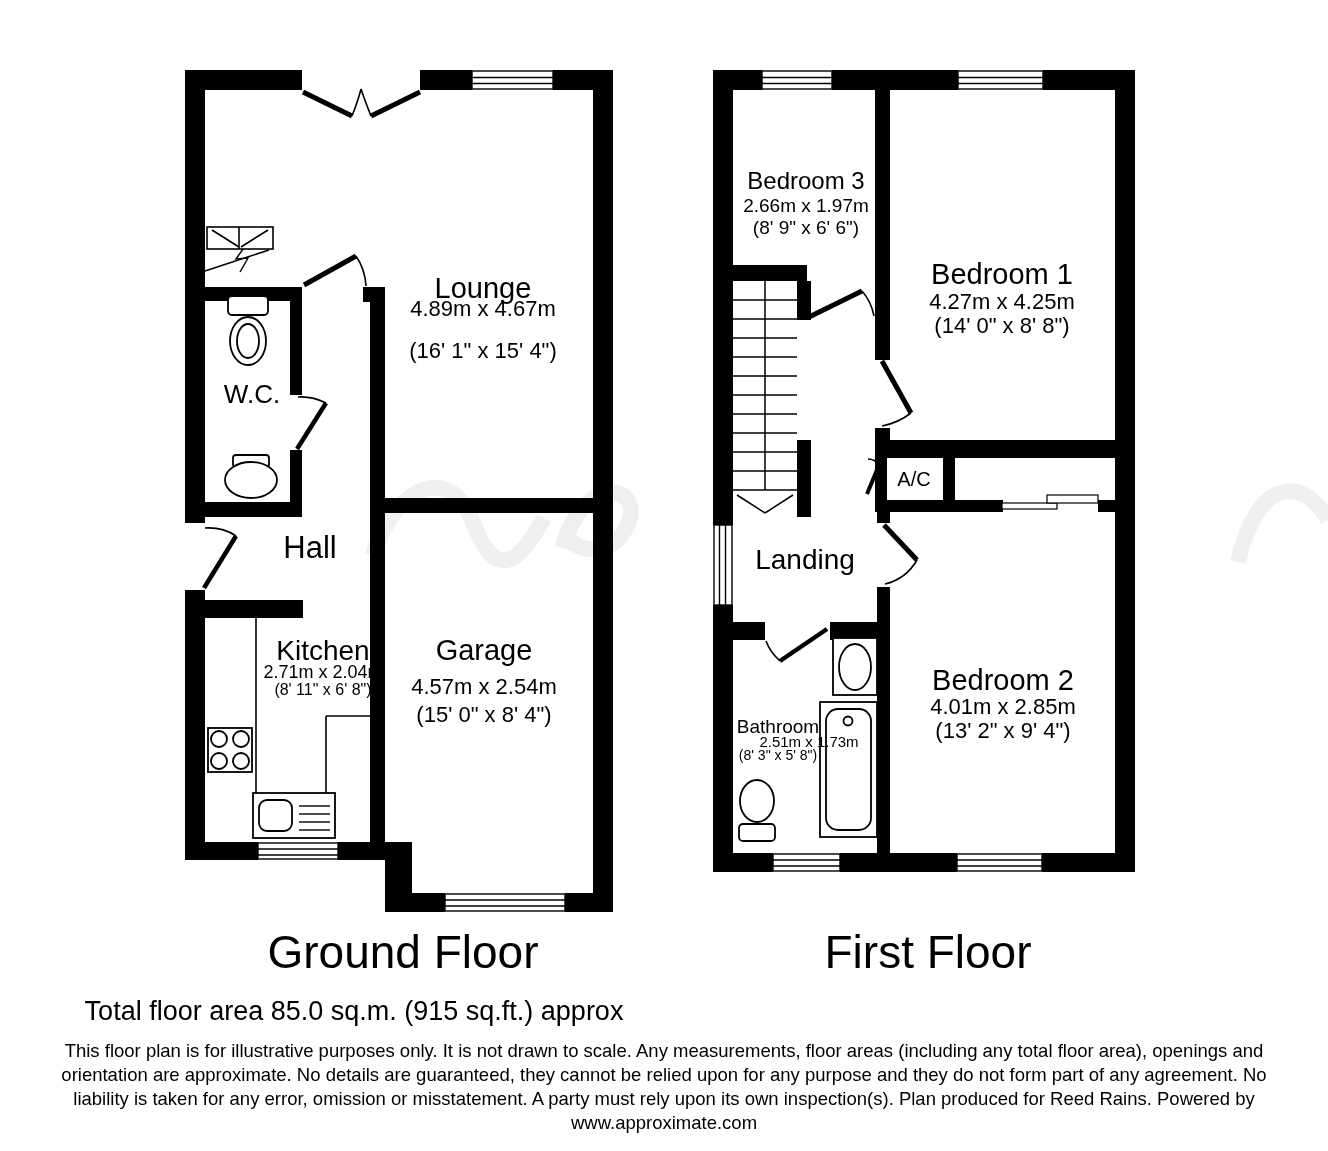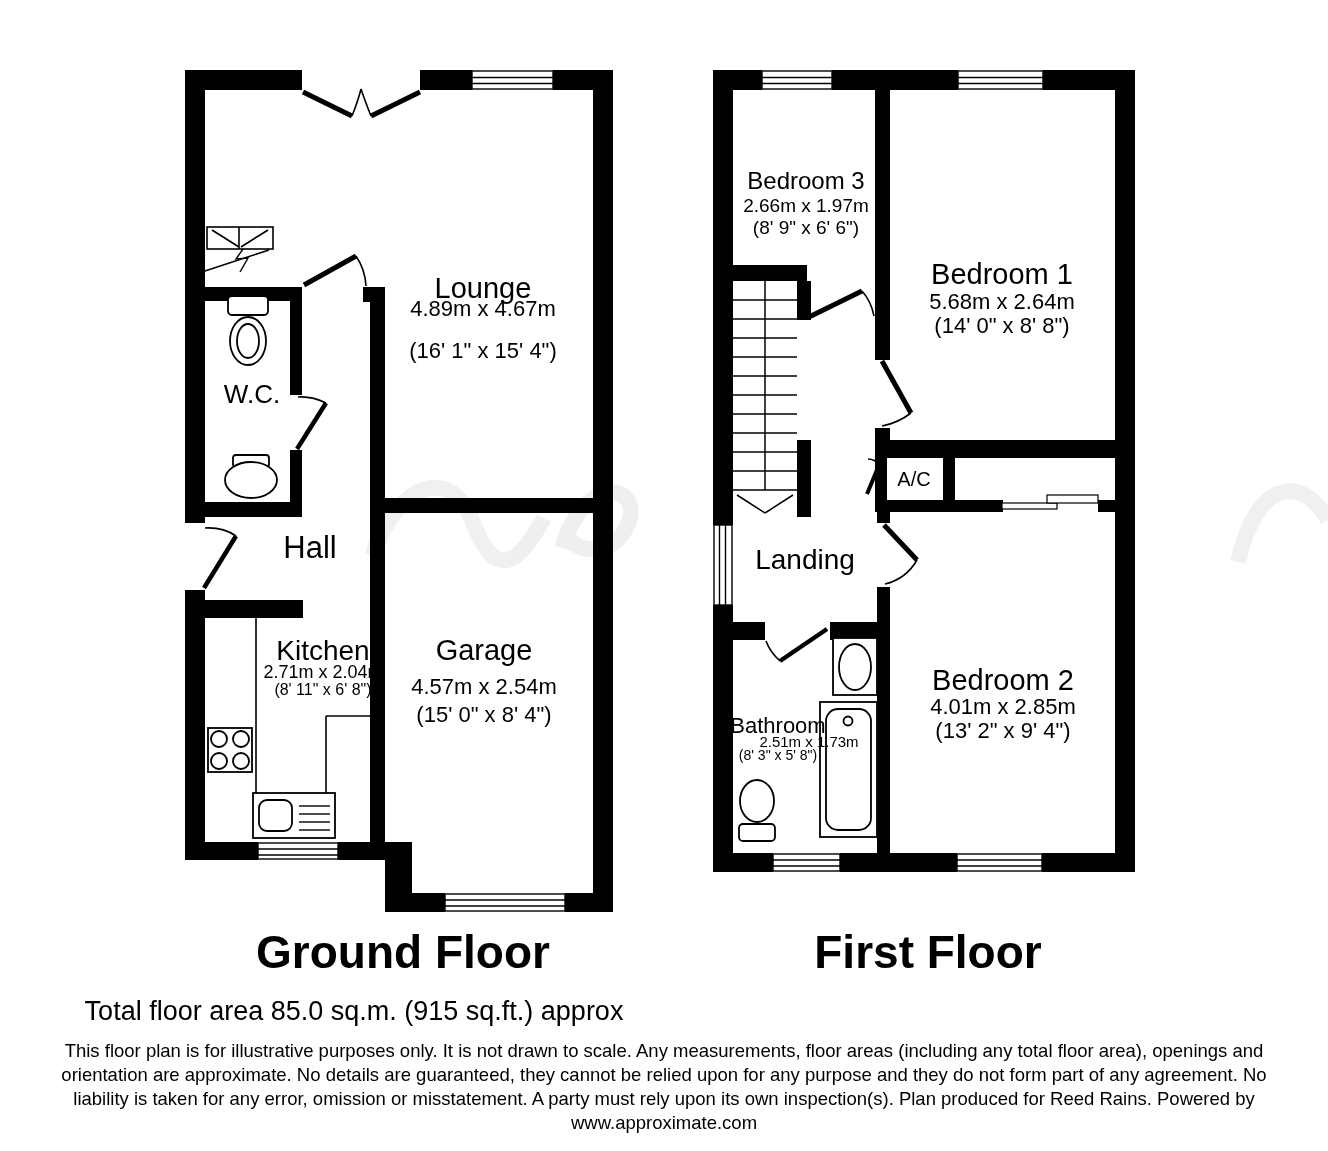--- a/index.html
+++ b/index.html
@@ -2,21 +2,21 @@
 <html><head>
 <meta charset="utf-8">
 <style>
   html,body{margin:0;padding:0;background:#ffffff;}
   .page{position:relative;width:1328px;height:1151px;background:#ffffff;overflow:hidden;
         font-family:"Liberation Sans",sans-serif;color:#000;}
   svg{position:absolute;left:0;top:0;}
   .lbl{position:absolute;transform:translate(-50%,-50%);white-space:nowrap;
        font-family:"Liberation Sans",sans-serif;color:#000;line-height:1;text-align:center;}
   .floor-title{position:absolute;transform:translate(-50%,-50%);white-space:nowrap;
-       font-weight:bold;font-family:"Liberation Sans",sans-serif;color:#000;line-height:1;}
+       font-weight:normal;font-family:"Liberation Sans",sans-serif;color:#000;line-height:1;}
   .disc{position:absolute;transform:translate(-50%,-50%);white-space:nowrap;
        font-family:Liberation Sans, sans-serif;color:#000;line-height:1;}
 </style>
 </head>
 <body>
 
 <div class="page">
 
 <svg width="1328" height="1151" viewBox="0 0 1328 1151">
 
@@ -257,31 +257,31 @@
 
   <div class="lbl" style="left:484px;top:650px;font-size:29px">Garage</div>
   <div class="lbl" style="left:484px;top:687px;font-size:22px">4.57m x 2.54m</div>
   <div class="lbl" style="left:484px;top:715px;font-size:22px">(15' 0" x 8' 4")</div>
 
   <div class="lbl" style="left:806px;top:181px;font-size:24px">Bedroom 3</div>
   <div class="lbl" style="left:806px;top:205px;font-size:19px">2.66m x 1.97m</div>
   <div class="lbl" style="left:806px;top:227px;font-size:19px">(8' 9" x 6' 6")</div>
 
   <div class="lbl" style="left:1002px;top:274px;font-size:29px">Bedroom 1</div>
-  <div class="lbl" style="left:1002px;top:302px;font-size:22px">5.68m x 2.64m</div>
+  <div class="lbl" style="left:1002px;top:302px;font-size:22px">4.27m x 4.25m</div>
   <div class="lbl" style="left:1002px;top:326px;font-size:22px">(14' 0" x 8' 8")</div>
 
   <div class="lbl" style="left:914px;top:479px;font-size:20px">A/C</div>
   <div class="lbl" style="left:805px;top:560px;font-size:28px">Landing</div>
 
   <div class="lbl" style="left:1003px;top:680px;font-size:29px">Bedroom 2</div>
   <div class="lbl" style="left:1003px;top:707px;font-size:22px">4.01m x 2.85m</div>
   <div class="lbl" style="left:1003px;top:731px;font-size:22px">(13' 2" x 9' 4")</div>
 
-  <div class="lbl" style="left:778px;top:726px;font-size:22px">Bathroom</div>
+  <div class="lbl" style="left:778px;top:726px;font-size:19px">Bathroom</div>
   <div class="lbl" style="left:809px;top:741px;font-size:15px">2.51m x 1.73m</div>
   <div class="lbl" style="left:778px;top:755px;font-size:14px">(8' 3" x 5' 8")</div>
 
   <div class="floor-title" style="left:403px;top:952px;font-size:46px">Ground Floor</div>
   <div class="floor-title" style="left:928px;top:952px;font-size:46px">First Floor</div>
 
   <div class="lbl" style="left:354px;top:1011px;font-size:27px">Total floor area 85.0 sq.m. (915 sq.ft.) approx</div>
 
   <div class="disc" style="left:664px;top:1051px;font-size:18.5px">This floor plan is for illustrative purposes only. It is not drawn to scale. Any measurements, floor areas (including any total floor area), openings and</div>
   <div class="disc" style="left:664px;top:1099px;font-size:18.5px">liability is taken for any error, omission or misstatement. A party must rely upon its own inspection(s). Plan produced for Reed Rains. Powered by</div>

